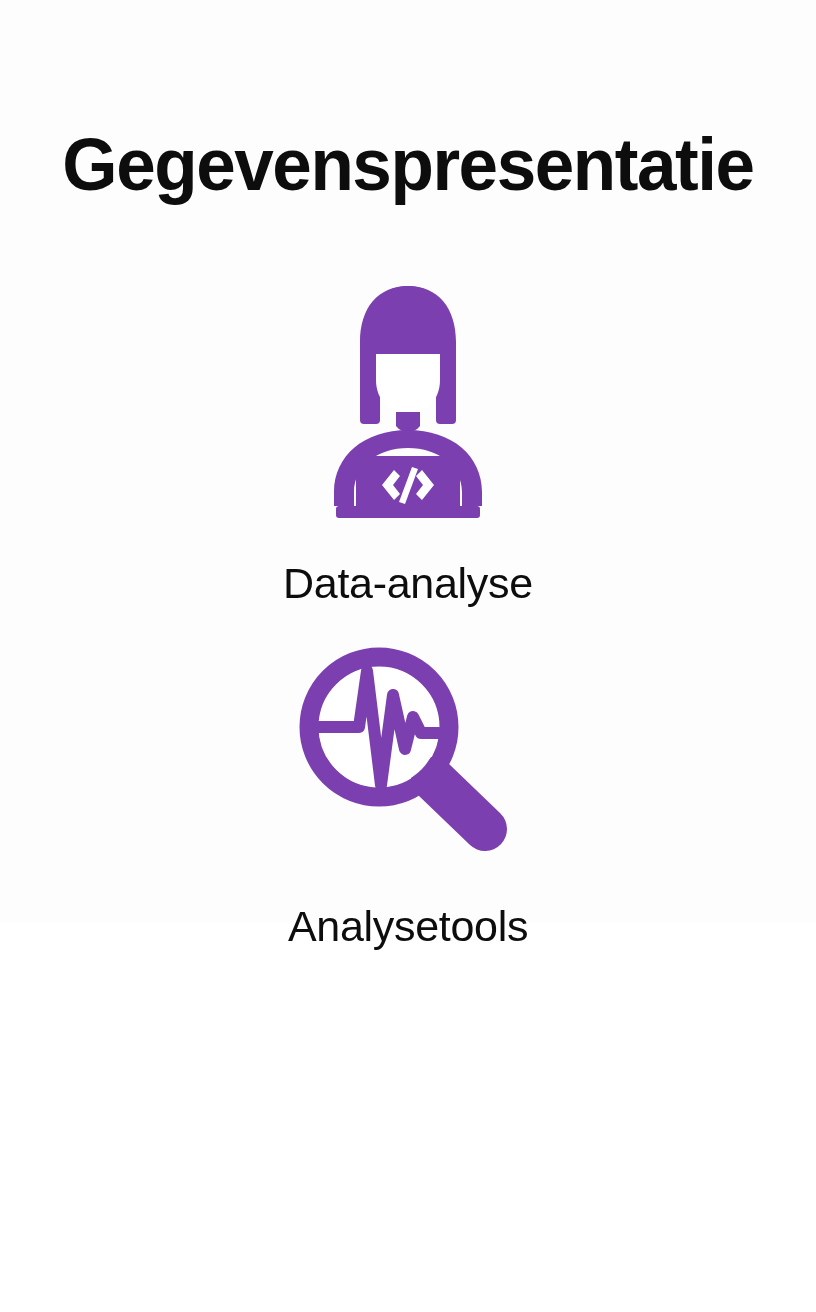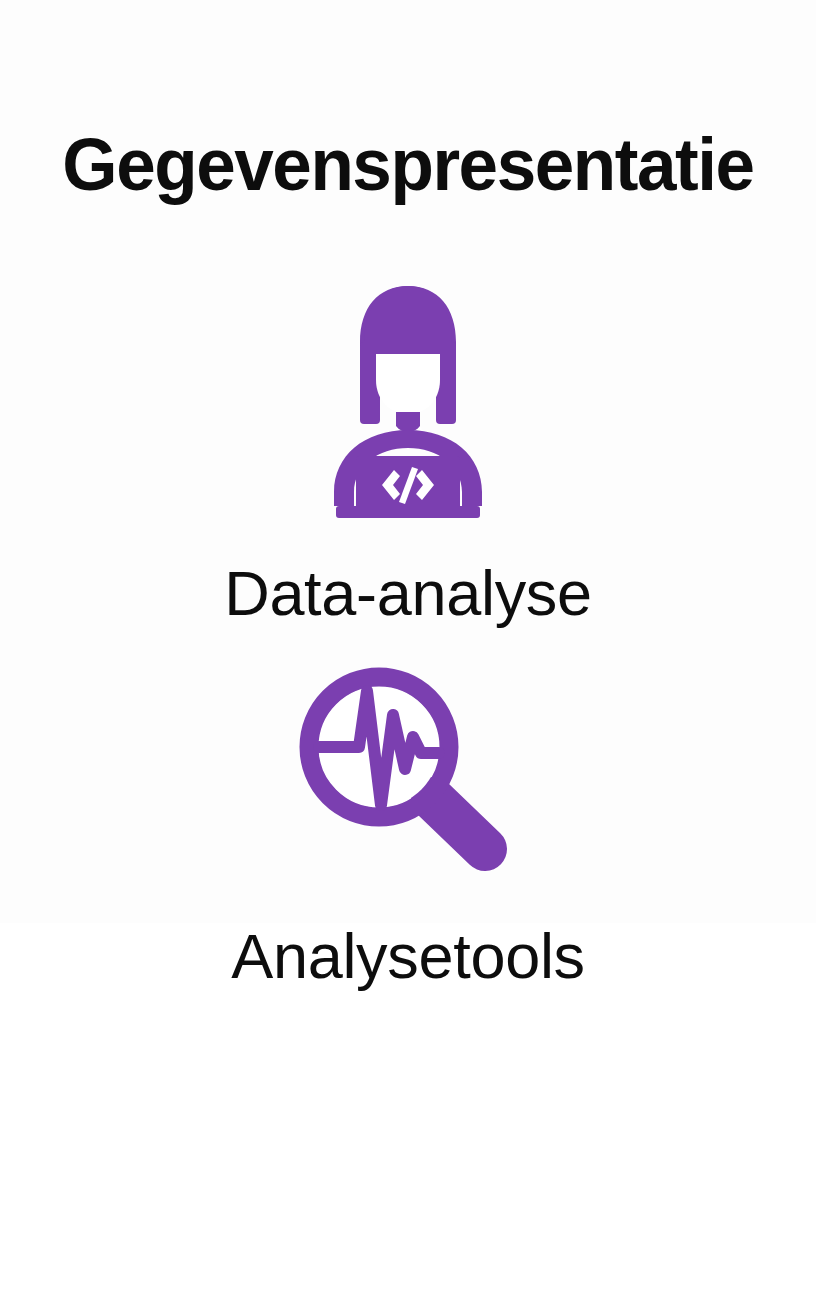--- a/index.html
+++ b/index.html
@@ -46,21 +46,21 @@
     display: flex;
     flex-direction: column;
     align-items: center;
     width: 100%;
   }
   .icon-wrap {
     display: block;
     line-height: 0;
   }
   .item-label {
-    font-size: 63px;
+    font-size: 43px;
     font-weight: 400;
     color: #0d0d0d;
     line-height: 1;
     text-align: center;
     letter-spacing: -0.3px;
   }
 
   
   .item-analyst  { margin-top: 28px; }
   .item-analyst .item-label { margin-top: 42px; }

